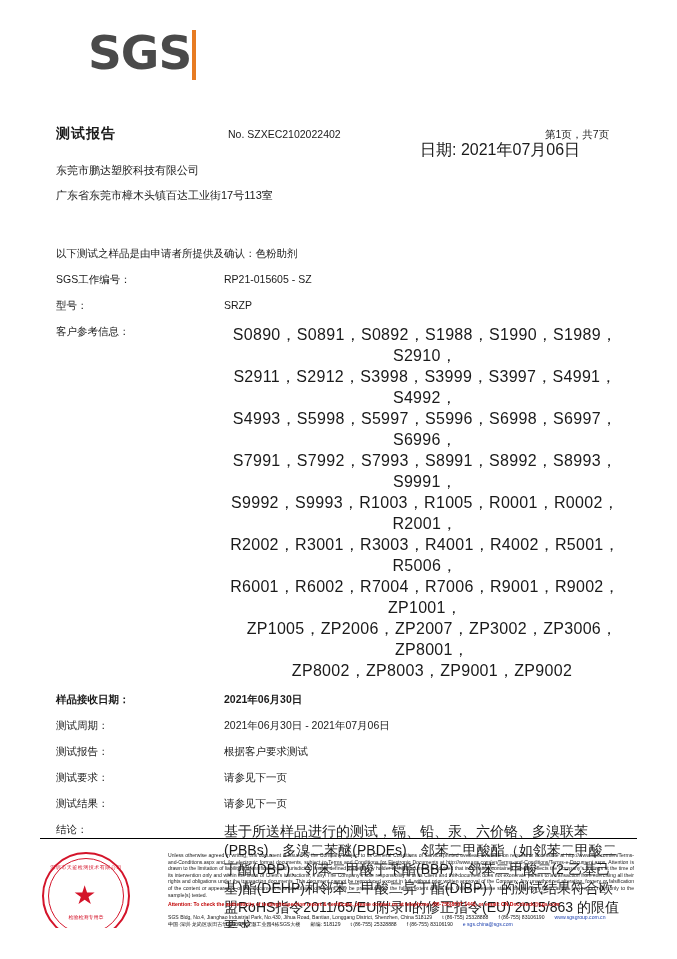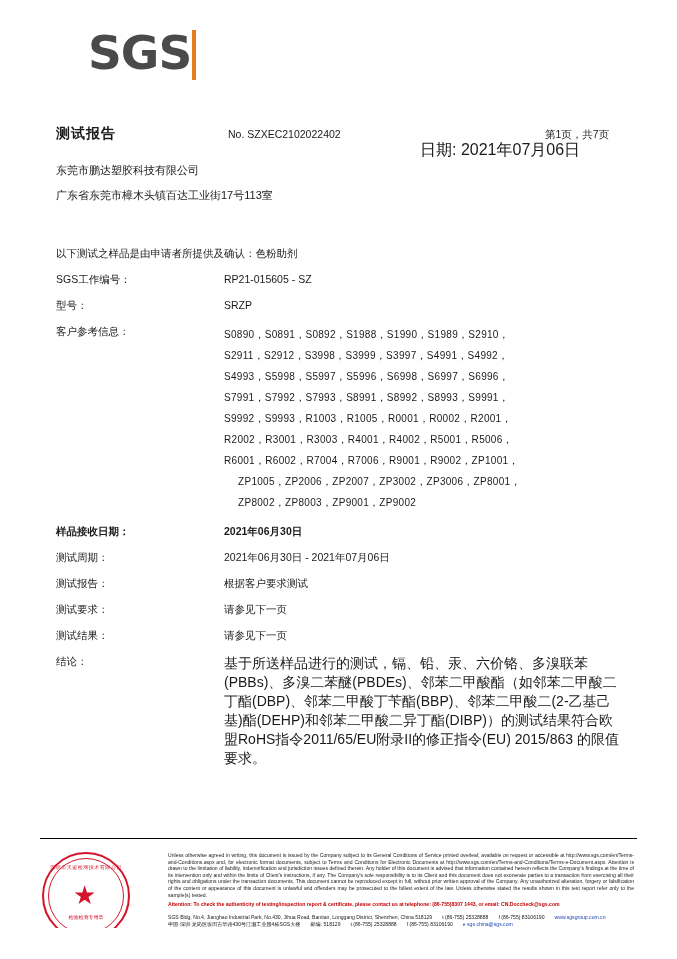--- a/index.html
+++ b/index.html
@@ -123,24 +123,25 @@
     flex: 1;
     font-size: 10.5px;
     color: #1a1a1a;
     line-height: 15px;
   }
 
   .ref-list {
     flex: 1;
   }
   .ref-line {
-    font-size: 10px;
+    font-size: 16px;
     color: #1a1a1a;
     line-height: 21px;
     letter-spacing: 0.3px;
+    text-align: center;
   }
   .ref-line.indent {
     padding-left: 14px;
   }
 
   .conclusion-text {
     font-size: 14px;
     line-height: 19px;
     color: #1a1a1a;
   }

